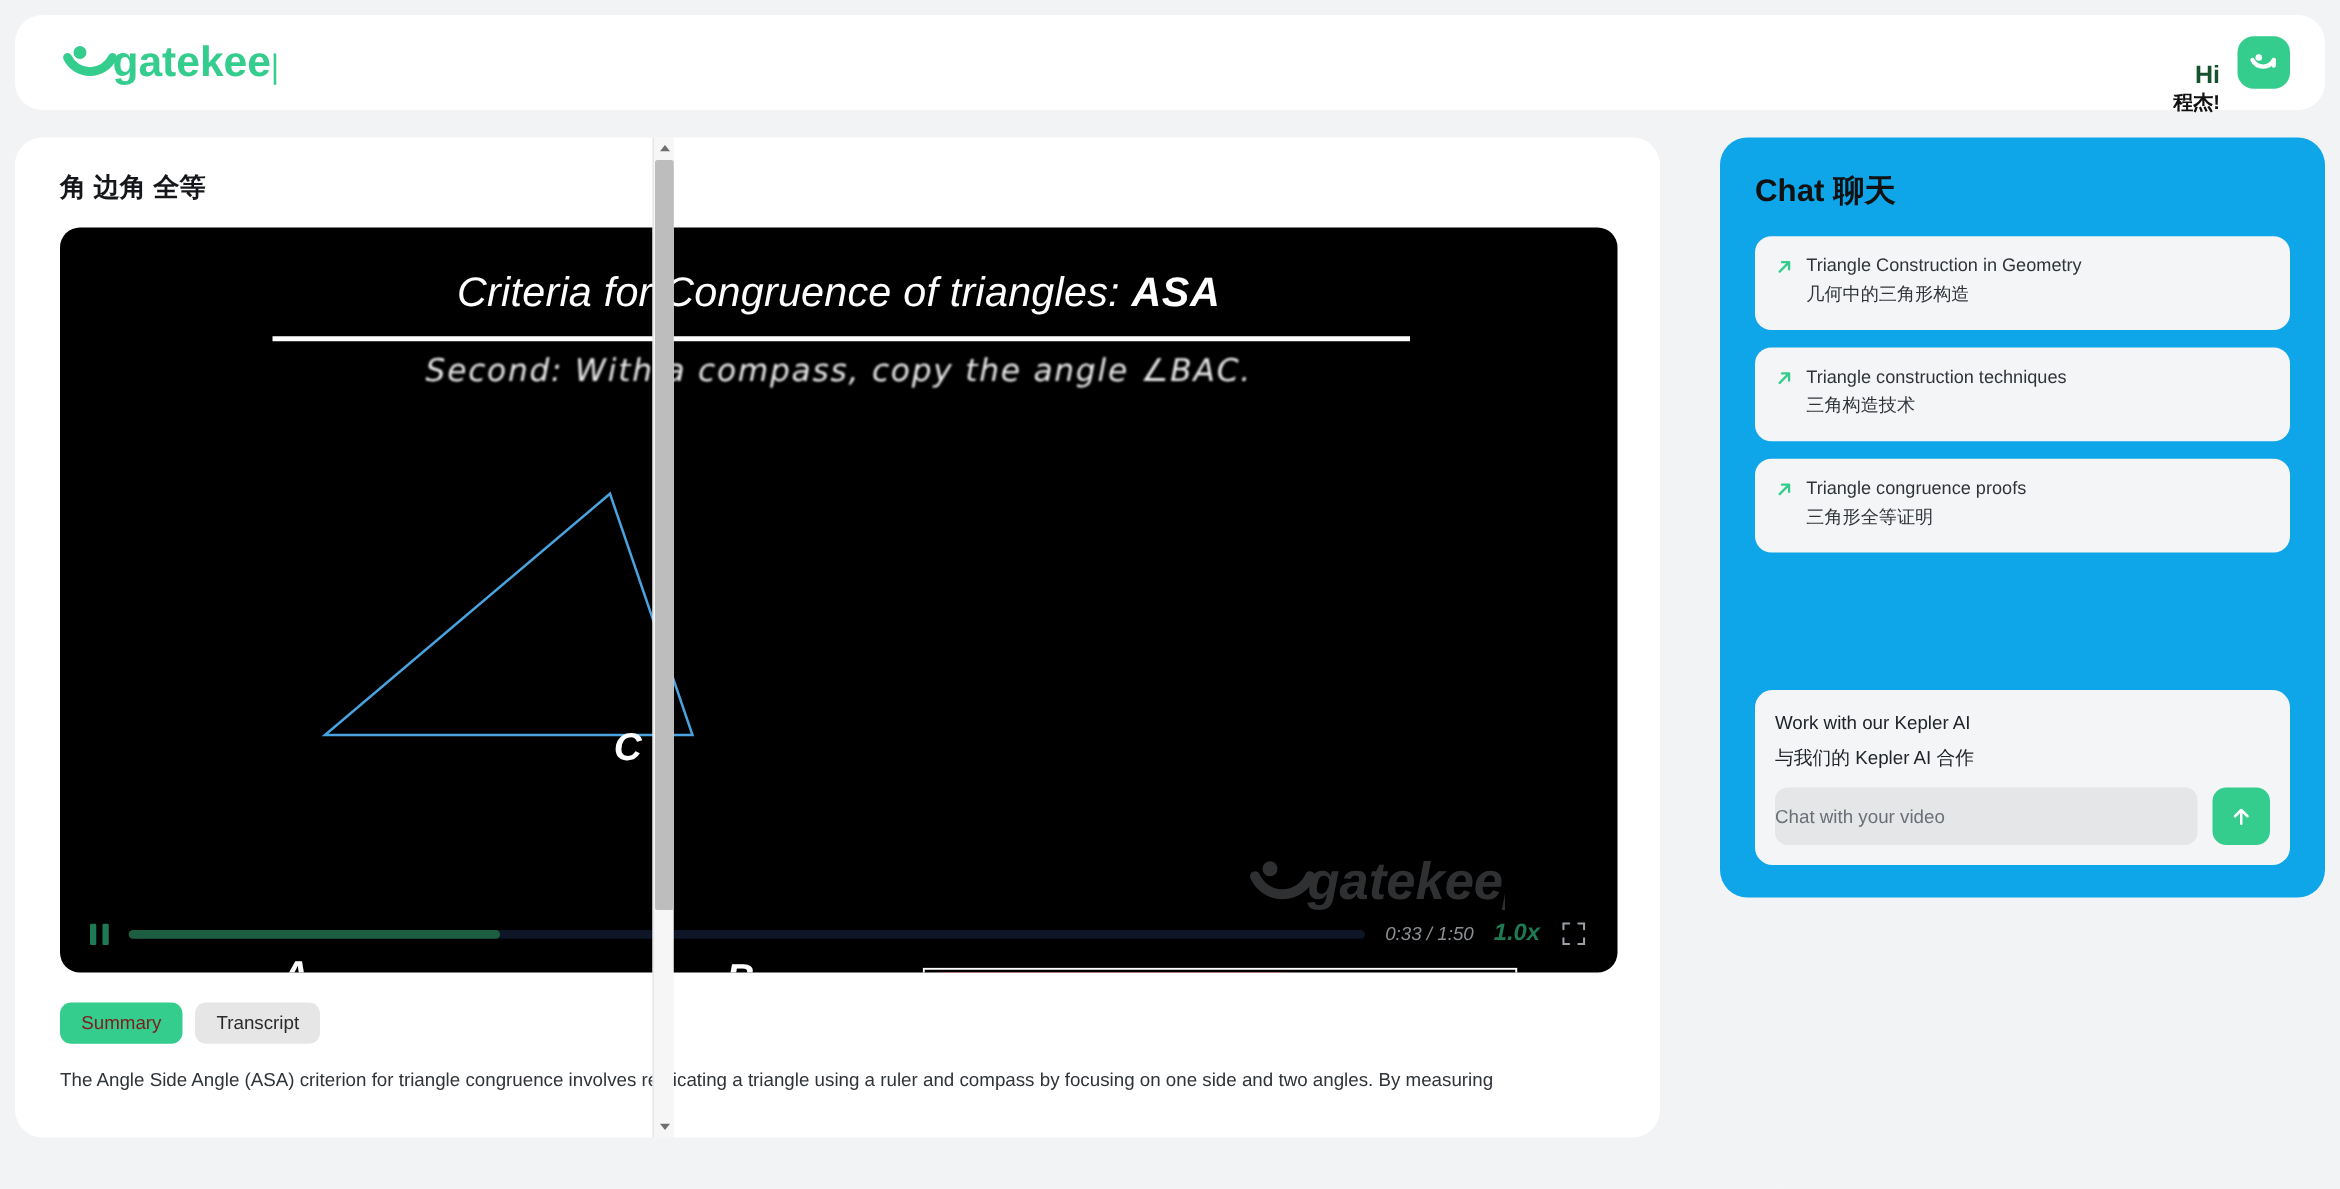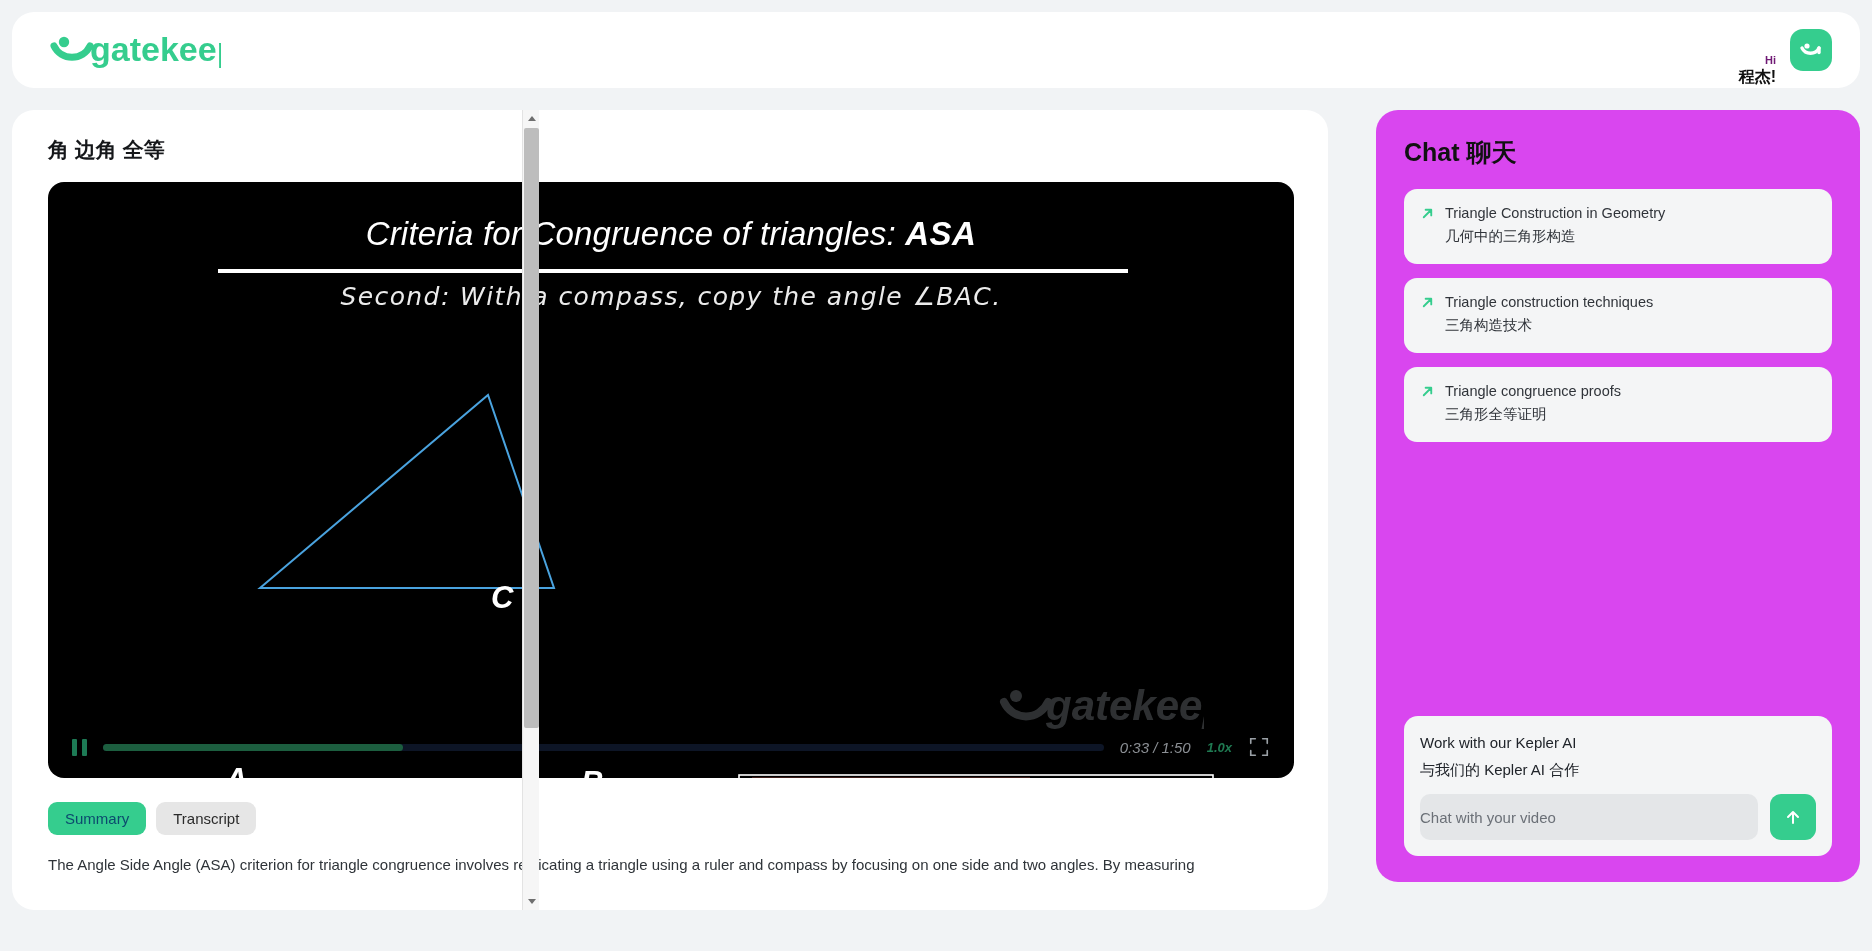--- a/index.html
+++ b/index.html
@@ -16,21 +16,21 @@
     position: absolute; left: 12px; top: 12px;
     width: 1848px; height: 76px;
     background: #ffffff; border-radius: 22px;
     display: flex; align-items: center; justify-content: space-between;
     padding: 0 28px 0 34px;
   }
   .logo { display: flex; align-items: center; }
   .logo svg { display: block; }
   .userbox { display: flex; align-items: center; gap: 14px; }
   .greet { text-align: right; line-height: 1.25; }
-  .greet .hi { font-size: 11px; font-weight: 700; color: #701a75; margin-top: 41px; }
+  .greet .hi { font-size: 20px; font-weight: 700; color: #14532d; margin-top: 41px; }
   .greet .name { font-size: 16px; font-weight: 600; color: #111; }
   .avatar {
     width: 42px; height: 42px; border-radius: 13px;
     background: #35cd8e; display: flex; align-items: center; justify-content: center;
   }
 
   
   .leftcard {
     position: absolute; left: 12px; top: 110px;
     width: 1316px; height: 800px;
@@ -85,31 +85,31 @@
     display: flex; align-items: center; gap: 16px; padding: 0 24px 0 24px;
   }
   .pause { display: flex; gap: 5px; cursor: pointer; }
   .pause span { display: block; width: 5px; height: 17px; background: #1d7a55; border-radius: 1px; }
   .track {
     flex: 1; height: 7px; background: #0d1526; border-radius: 4px;
     position: relative; cursor: pointer;
   }
   .track .fill { position: absolute; left: 0; top: 0; height: 100%; background: #1c5e3f; border-radius: 4px; }
   .time { color: #8b8f94; font-size: 15px; white-space: nowrap; }
-  .speed { color: #1f7a52; font-size: 13px; font-weight: 700; }
+  .speed { color: #1f7a52; font-size: 19px; font-weight: 700; }
   .fs { width: 22px; height: 22px; cursor: pointer; }
 
   
   .tabs { display: flex; gap: 10px; padding: 24px 0 0 36px; }
   .tab {
     padding: 8px 17px; border-radius: 9px;
     font-size: 15px; cursor: pointer; border: none;
     font-family: "Liberation Sans", sans-serif;
   }
-  .tab.active { background: #35cd8e; color: #0c4a6e; }
+  .tab.active { background: #35cd8e; color: #7f1d1d; }
   .tab.idle { background: #e6e6e6; color: #2b2b2b; }
   .summary-text {
     padding: 18px 40px 0 36px; font-size: 15px; color: #2f3439; line-height: 1.55;
   }
 
   
   .scrollbar {
     position: absolute; right: 1333px; top: 110px;
     width: 17px; height: 800px; background: #f6f6f6;
     border-left: 1px solid #e3e3e3;
@@ -120,22 +120,22 @@
   .sb-down i { border-top: 5px solid #6f6f6f; }
   .sb-thumb {
     position: absolute; left: 1px; top: 18px; width: 15px; height: 600px;
     background: #bdbdbd; border-radius: 2px; cursor: pointer;
   }
   .sb-down { position: absolute; bottom: 0; left: 0; }
 
   
   .chat {
     position: absolute; left: 1376px; top: 110px;
-    width: 484px; height: 772px;
-    background: #d946ef; border-radius: 22px;
+    width: 484px; height: 608px;
+    background: #0ea5e9; border-radius: 22px;
     padding: 26px 28px;
   }
   .chat-h { font-size: 25px; font-weight: 700; color: #111; margin-bottom: 20px; }
   .sugg {
     background: #f4f5f6; border-radius: 13px;
     padding: 14px 16px 16px 16px; margin-bottom: 14px;
     display: flex; gap: 10px; cursor: pointer;
   }
   .sugg .arrow { flex: 0 0 auto; margin-top: 3px; }
   .sugg .en { font-size: 14.5px; color: #30343a; line-height: 1.5; }

